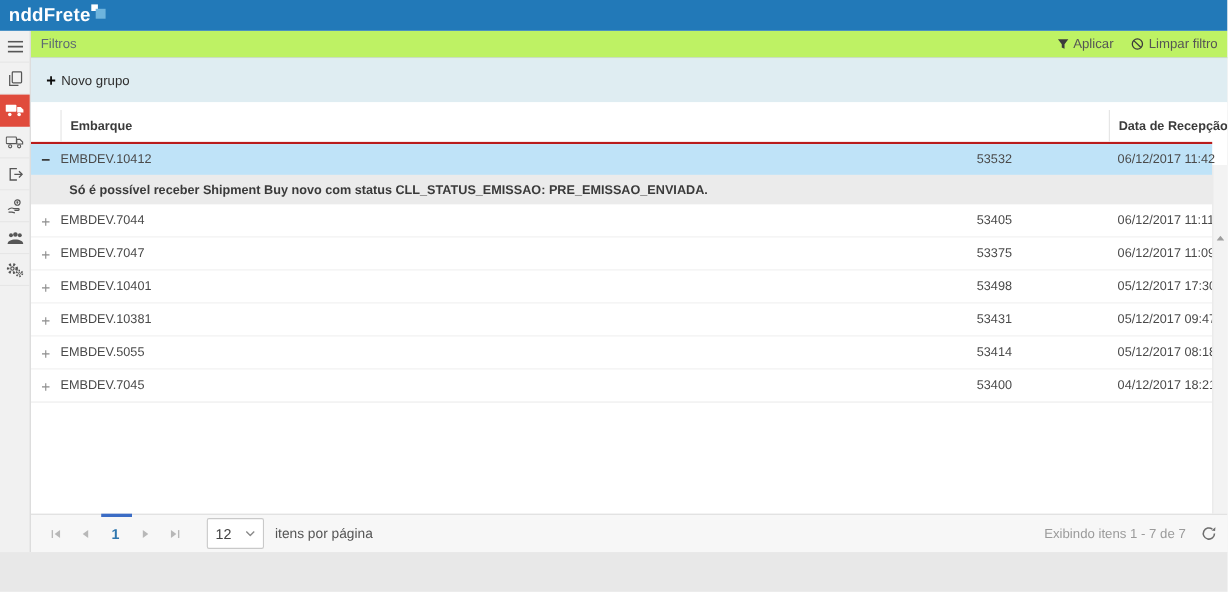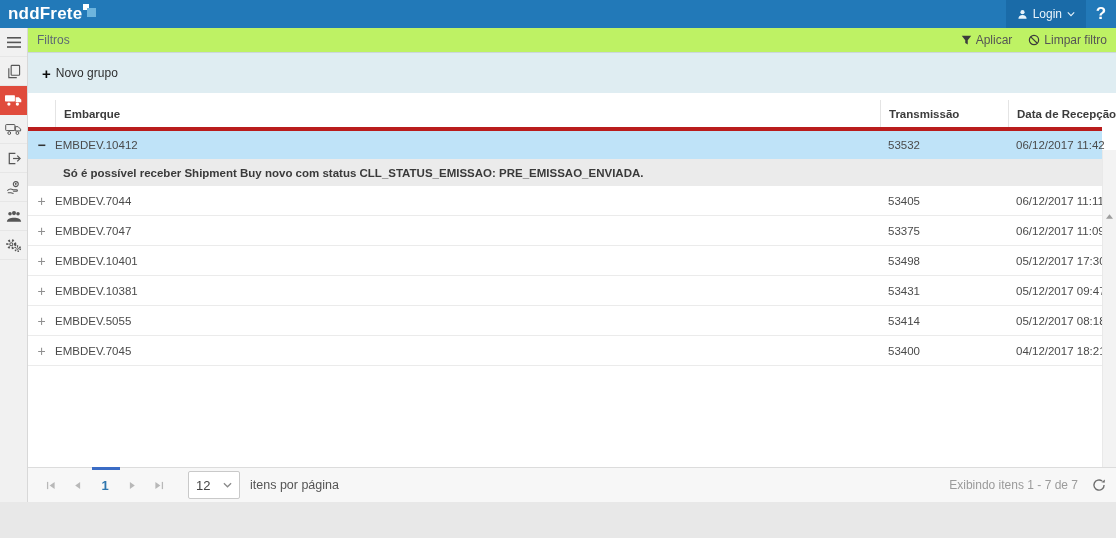--- a/index.html
+++ b/index.html
@@ -44,21 +44,21 @@
   .grid-gap { height:7px; background:#fff; }
 
   
   .grid { position:relative; }
   .grid-row { display:flex; align-items:center; }
   .col-exp { width:27px; flex:0 0 27px; display:flex; align-items:center; justify-content:center; }
   .col-emb { flex:1; padding-left:0; white-space:nowrap; overflow:hidden; }
   .col-trans { width:128px; flex:0 0 128px; padding-left:8px; white-space:nowrap; }
   .col-data { width:94px; flex:0 0 94px; padding-left:8px; white-space:nowrap; }
 
-  .grid-header { height:31px; margin-right:14px; border-bottom:4px solid #b91c1c; font-size:11.5px; font-weight:bold; color:#3b3b3b; }
+  .grid-header { height:31px; margin-right:14px; border-bottom:2px solid #b91c1c; font-size:11.5px; font-weight:bold; color:#3b3b3b; }
   .grid-header .col-emb { border-left:1px solid #e4e4e4; padding-left:8px; align-self:stretch; display:flex; align-items:center; cursor:pointer; }
   .grid-header .col-trans, .grid-header .col-data { border-left:1px solid #e4e4e4; align-self:stretch; display:flex; align-items:center; cursor:pointer; }
 
   .data-row { height:30px; margin-right:14px; border-bottom:1px solid #ebebeb; font-size:11.5px; color:#4a4a4a; cursor:pointer; background:#fff; }
   .data-row.selected { height:28px; background:#bfe3f8; border-bottom:none; }
   .expander { font-size:14px; color:#8f8f8f; line-height:1; cursor:pointer; }
   .data-row.selected .expander { color:#333; font-weight:bold; }
 
   .detail-row { height:27px; margin-right:14px; background:#ebebeb; display:flex; align-items:center; padding-left:35px; font-size:11.5px; font-weight:bold; color:#3a3a3a; }
 
@@ -84,33 +84,20 @@
 <div class="app">
 
   <div class="topbar">
     <div class="logo">
       <span class="logo-text">nddFrete</span>
       <span class="logo-squares">
         <span class="logo-sq1"></span>
           <span class="logo-sq2"></span>
       </span>
     </div>
-    <div class="topbar-right">
-      <div class="login-btn">
-        <svg width="11" height="11" viewBox="0 0 16 16" fill="currentColor">
-          <circle cx="8" cy="4.6" r="3"></circle>
-            <path d="M2 14.2c0-3.4 2.7-5.6 6-5.6s6 2.2 6 5.6z"></path>
-        </svg>
-        <span>Login</span>
-        <svg width="8" height="6" viewBox="0 0 10 6" fill="none" stroke="currentColor" stroke-width="1.4">
-          <path d="M1 1l4 4 4-4"></path>
-        </svg>
-      </div>
-      <div class="help-btn">?</div>
-    </div>
   </div>
 
   <div class="sidebar">
     <div class="side-item">
       <svg width="14" height="11" viewBox="0 0 14 11" fill="currentColor">
         <rect x="0" y="0" width="14" height="1.6"></rect>
           <rect x="0" y="4.6" width="14" height="1.6"></rect>
           <rect x="0" y="9.2" width="14" height="1.6"></rect>
       </svg>
     </div>
@@ -200,23 +187,20 @@
 
     <div class="grid-gap"></div>
 
     <div class="grid">
 
       <div class="grid-row grid-header">
         <div class="col-exp"></div>
         <div class="col-emb">
           <span>Embarque</span>
         </div>
-        <div class="col-trans">
-          <span>Transmissão</span>
-        </div>
         <div class="col-data">
           <span>Data de Recepção</span>
 
         </div>
       </div>
 
       <div class="grid-row data-row selected">
         <div class="col-exp">
             <span class="expander">−</span>
           </div>

